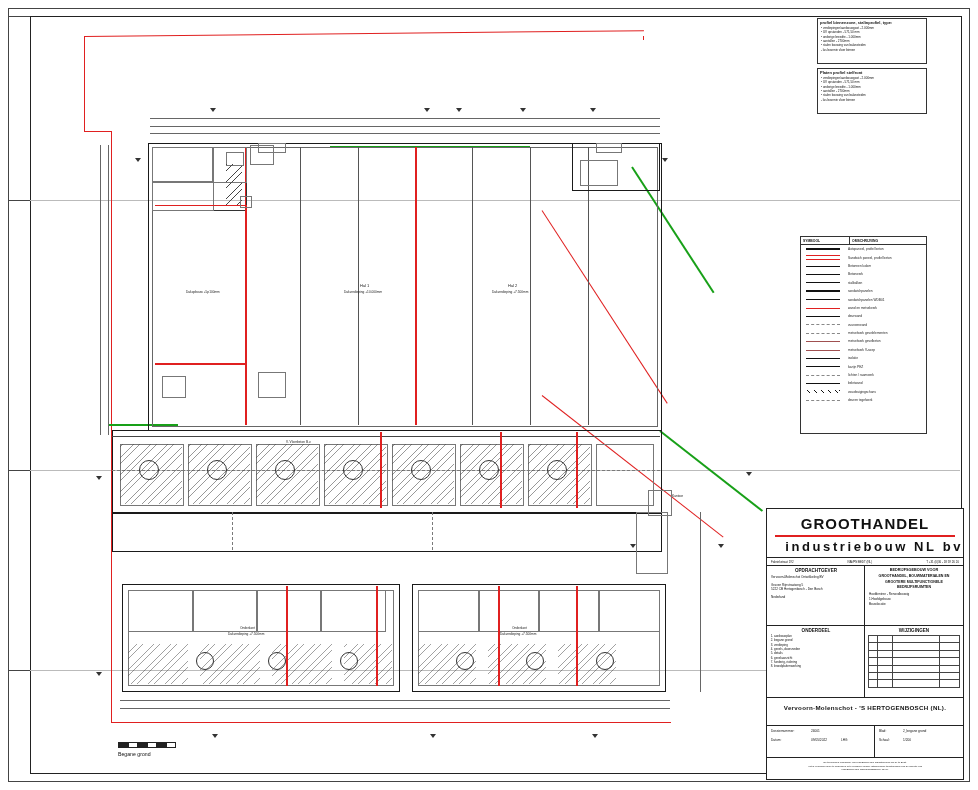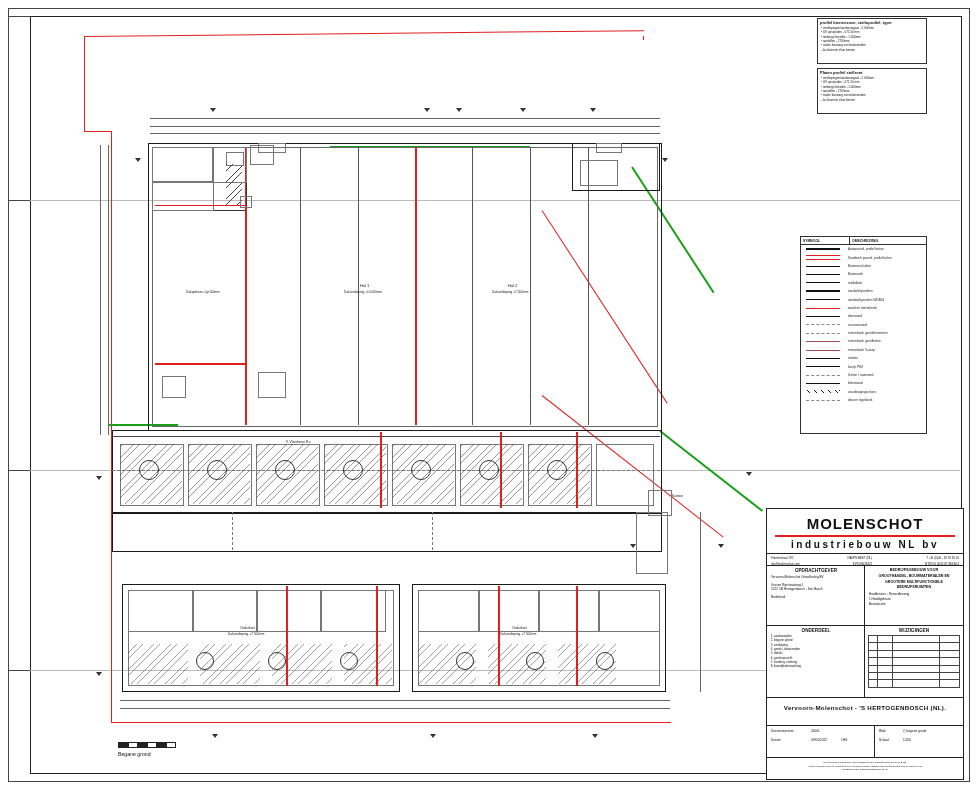--- a/index.html
+++ b/index.html
@@ -35,21 +35,21 @@
   .lg-row{display:flex;align-items:center;height:8.4px;}
   .lg-swatch{width:44px;display:flex;align-items:center;justify-content:center;}
   .lg-swatch i{display:block;width:34px;}
   .lg-text{font-size:3.2px;padding-left:3px;color:#222;white-space:nowrap;}
 
   
   #titleblock{position:absolute;left:766px;top:508px;width:196px;height:268px;border:1px solid #222;background:#fff;}
   .tb-sec{position:absolute;border:1px solid #222;background:#fff;}
   .logo-name{font-size:15px;font-weight:bold;letter-spacing:1px;text-align:center;margin-top:6px;font-family:"Liberation Sans",sans-serif;}
   .logo-rule{height:2px;background:#e02020;margin:3px 8px 2px 8px;}
-  .logo-sub{font-size:10px;letter-spacing:2.6px;text-align:center;font-weight:bold;}
+  .logo-sub{font-size:13px;letter-spacing:2.6px;text-align:right;font-weight:bold;}
   .addr{font-size:2.9px;line-height:1.5;padding:2px 4px;display:flex;justify-content:space-between;}
   .addr span{white-space:nowrap;}
   .sec-ttl{font-size:4.6px;font-weight:bold;text-align:center;padding:2px 0 1px;}
   .sec-body{font-size:3.1px;line-height:1.5;padding:1px 4px;}
   .proj-ttl{font-size:6.2px;font-weight:bold;text-align:center;letter-spacing:.3px;padding:6px 0;}
   .kv{display:flex;font-size:3.2px;line-height:1.5;}
   .footnote{font-size:2.5px;line-height:1.45;text-align:center;padding:3px 4px;}
   ol.mini{margin:0;padding-left:7px;font-size:3px;line-height:1.45;}
   table.wijz{width:100%;border-collapse:collapse;font-size:2.6px;}
   table.wijz td{border:1px solid #444;height:4.4px;}
@@ -384,21 +384,21 @@
             <i style="height: 0px; border-top: 1px dashed rgb(136, 136, 136);"></i>
           </div>
           <div class="lg-text">deuren tegelwerk</div>
         </div>
       </div>
   </div>
 
   <div id="titleblock">
 
     <div class="tb-sec" style="left:-1px;top:-1px;width:196px;height:56px;">
-      <div class="logo-name">MOLENSCHOT</div>
+      <div class="logo-name">GROOTHANDEL</div>
       <div class="logo-rule"></div>
       <div class="logo-sub">industriebouw NL bv</div>
       <div class="addr" style="border-top:1px solid #222;margin-top:3px;">
         <span>Fabriekstraat 192</span>
         <span>NAI/PN BEDT (NL)</span>
         <span>T +31 (0)36 - 18 59 26 20</span>
       </div>
       <div class="addr" style="padding-top:0;">
         <span>info@molenschot.com</span>
         <span>KVK 66628421</span>

